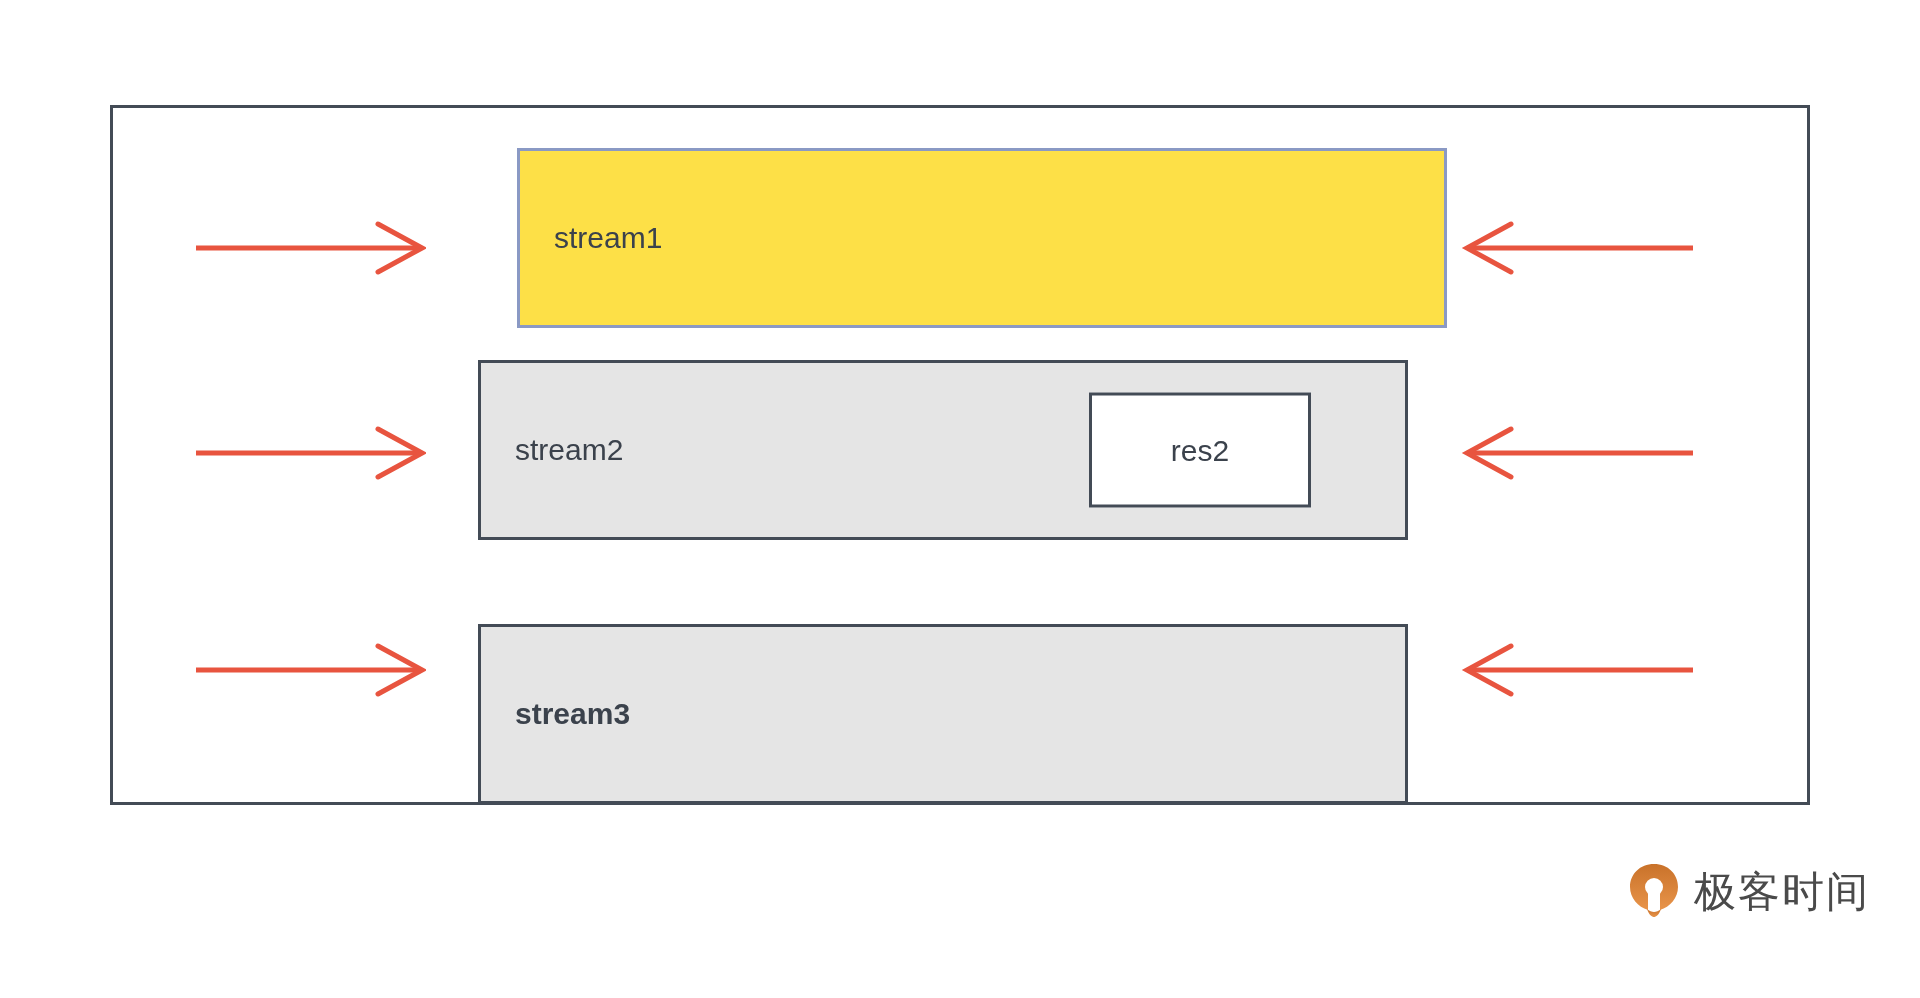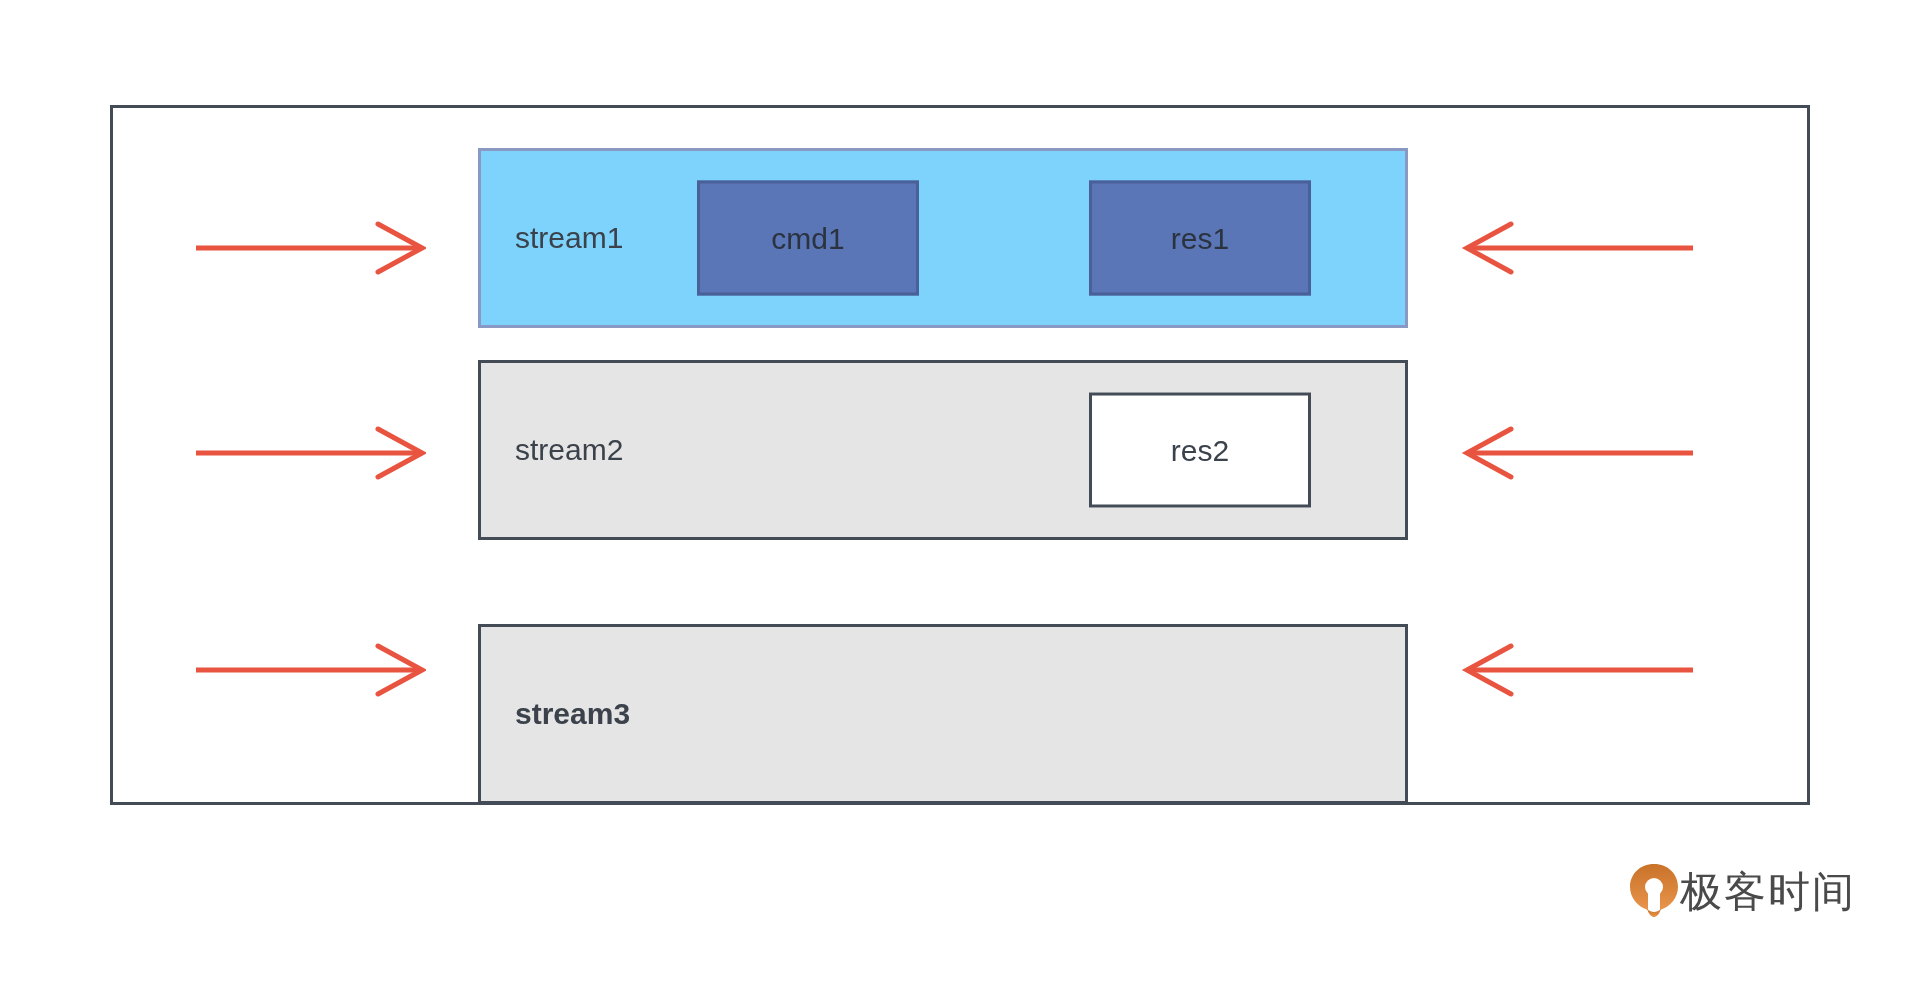--- a/index.html
+++ b/index.html
@@ -43,22 +43,23 @@
   
   .stream-row {
     position: absolute;
     left: 478px;
     width: 930px;
     height: 180px;
     box-sizing: border-box;
     border: 3px solid #434b56;
   }
   .stream-row.highlight {
-    background: #7dd3fc;
+    background: #fde047;
     border-color: #8a99c4;
+    margin-left: 39px;
   }
   .stream-row.plain {
     background: #e5e5e5;
   }
 
   #stream-row-1 { top: 148px; }
   #stream-row-2 { top: 360px; }
   #stream-row-3 { top: 624px; font-weight: bold; }
 
   .stream-label {
@@ -108,21 +109,21 @@
   #arrow-in-2,  #arrow-out-2 { top: 423px; }
   #arrow-in-3,  #arrow-out-3 { top: 640px; }
 
   
   #watermark {
     position: absolute;
     left: 1628px;
     top: 862px;
     display: flex;
     align-items: center;
-    gap: 0;
+    gap: 14px;
   }
   #watermark-text {
     font-size: 42px;
     color: #4a4a4a;
     letter-spacing: 2px;
     white-space: nowrap;
     font-family: "DejaVu Sans", "Liberation Sans", sans-serif;
   }
 </style>
 </head>
@@ -130,26 +131,20 @@
 
 <div id="annotation">
   <div>TCP 连接</div>
   <div>独立“流”</div>
 </div>
 
 <div id="outer-frame"></div>
 
 <div id="stream-row-1" class="stream-row highlight">
   <span class="stream-label">stream1</span>
-  <div class="msg-box msg-cmd filled">
-    <span>cmd1</span>
-  </div>
-  <div class="msg-box msg-res filled">
-    <span>res1</span>
-  </div>
 </div>
 
 <div id="stream-row-2" class="stream-row plain">
   <span class="stream-label">stream2</span>
   <div class="msg-box msg-res">
     <span>res2</span>
   </div>
 </div>
 
 <div id="stream-row-3" class="stream-row plain">

